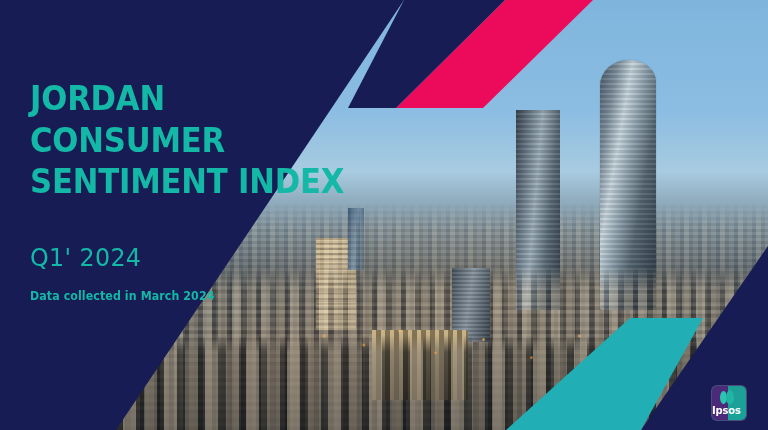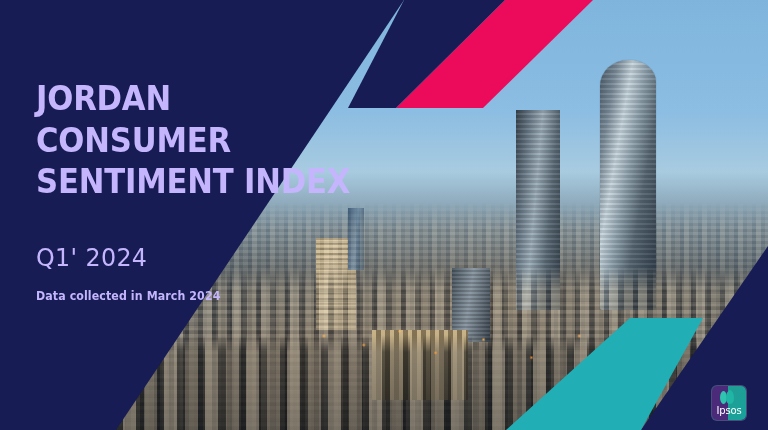--- a/index.html
+++ b/index.html
@@ -131,22 +131,22 @@
   .block-gold::after {
     content:""; position:absolute; inset:0;
     background:repeating-linear-gradient(90deg, rgba(255,240,205,0.22) 0 4px, rgba(30,26,20,0.34) 4px 9px);
   }
 
   
   .shape { position:absolute; inset:0; width:768px; height:430px; }
 
   
   .content {
-    position:absolute; left:36px; top:78px; width:360px;
-    color:#c4b5fd;
+    position:absolute; left:30px; top:78px; width:360px;
+    color:#14b8a6;
   }
   .title {
     font-family:"DejaVu Sans", sans-serif;
     font-weight:700;
     font-size:33px;
     line-height:1.26;
     letter-spacing:-0.2px;
     text-transform:uppercase;
     transform:scaleX(0.93);
     transform-origin:left center;
@@ -191,24 +191,24 @@
     border-radius:50% 50% 50% 50% / 62% 62% 38% 38%;
   }
   .logo .drop2 {
     position:absolute; left:24%; top:14%;
     width:20%; height:38%;
     background:#2ec4b0;
     border-radius:50%;
   }
   .logo .wordmark {
     position:absolute; left:0; right:0; bottom:4px;
-    text-align:center;
+    text-align:left;
     color:#ffffff;
     font-family:"DejaVu Sans", sans-serif;
-    font-weight:400;
+    font-weight:700;
     font-size:10px;
     letter-spacing:-0.2px;
     line-height:1;
   }
 </style>
 </head>
 <body>
 
 <div id="slide">
 

